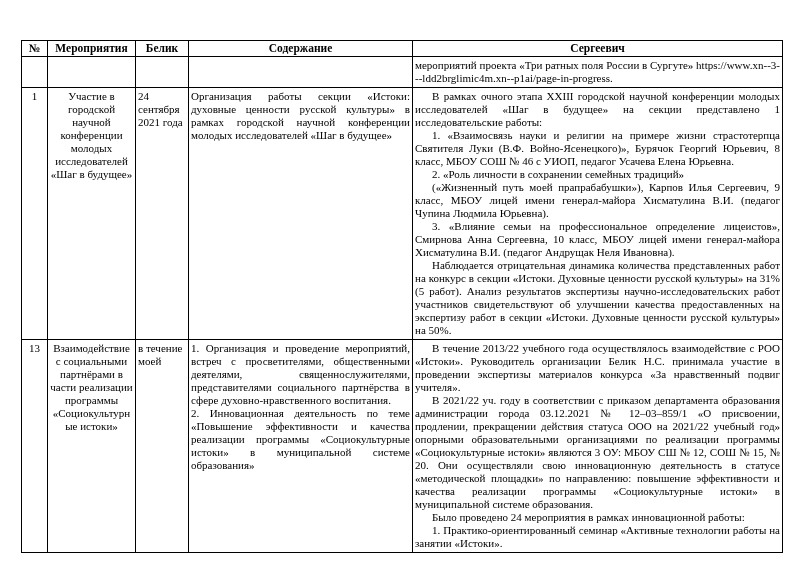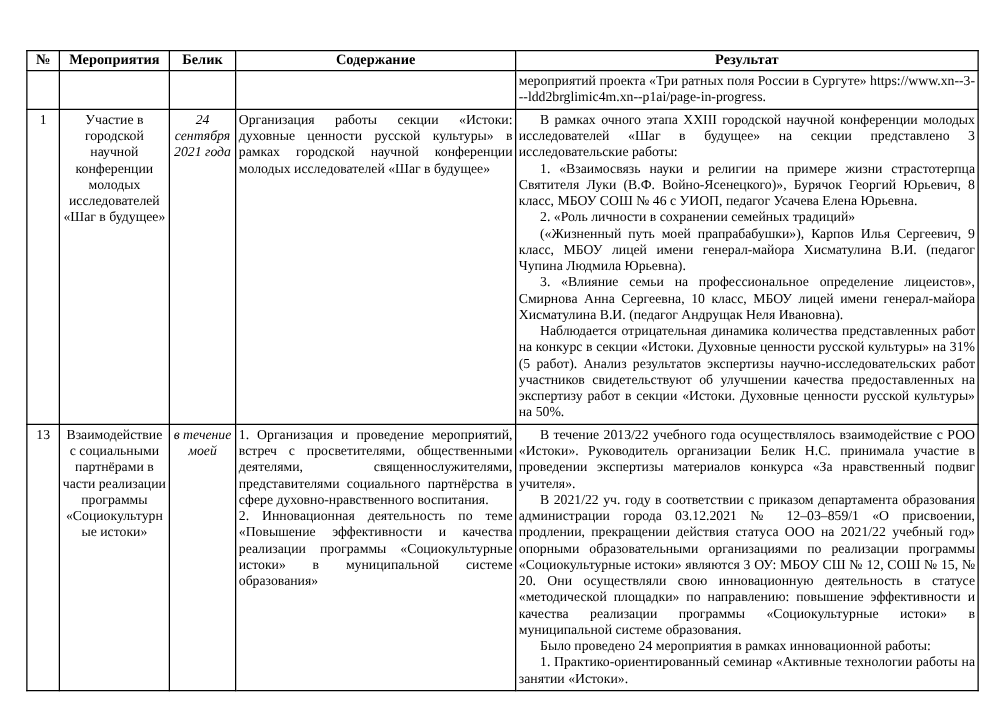--- a/index.html
+++ b/index.html
@@ -41,21 +41,21 @@
   }
   table.report th {
     font-weight: bold;
     text-align: center;
     font-size: 11.5px;
     line-height: 14px;
     height: 15px;
     padding: 0 1px;
   }
   td.num { text-align: center; }
-  td.date { text-align: center; padding: 0 1px; font-style: italic; }
+  td.date { text-align: left; padding: 0 1px; }
   td.event { text-align: center; overflow-wrap: break-word; }
   td.content, td.result { text-align: justify; }
   td.content { padding: 0 3px 0 3px; }
   td.result { padding: 0 3px 0 3px; }
   p { margin: 0; }
   p.ind { text-indent: 17px; }
   tr.row-cont  { height: 24px; }
   tr.row-12    { height: 250px; }
   tr.row-13    { height: 211px; }
   .url { overflow-wrap: anywhere; }
@@ -71,42 +71,42 @@
       <col style="width:53px">
       <col style="width:224px">
       <col style="width:370px">
     </colgroup>
     <thead>
       <tr class="row-header">
         <th>№</th>
         <th>Мероприятия</th>
         <th>Белик</th>
         <th>Содержание</th>
-        <th>Результат</th>
+        <th>Сергеевич</th>
       </tr>
     </thead>
     <tbody>
       <tr class="row-cont">
         <td class="num"></td>
         <td class="event"></td>
         <td class="date"></td>
         <td class="content"></td>
         <td class="result">
           <p class="url">мероприятий проекта «Три ратных поля России в Сургуте» https://www.xn--3---ldd2brglimic4m.xn--p1ai/page-in-progress.</p>
         </td>
       </tr>
       <tr class="row-12">
         <td class="num">1</td>
         <td class="event">Участие в городской научной конференции молодых исследователей «Шаг в будущее»</td>
         <td class="date">24 сентября 2021 года</td>
         <td class="content">
           <p>Организация работы секции «Истоки: духовные ценности русской культуры» в рамках городской научной конференции молодых исследователей «Шаг в будущее»</p>
         </td>
         <td class="result">
-          <p class="ind">В рамках очного этапа XXIII городской научной конференции молодых исследователей «Шаг в будущее» на секции представлено 3 исследовательские работы:</p>
+          <p class="ind">В рамках очного этапа XXIII городской научной конференции молодых исследователей «Шаг в будущее» на секции представлено 1 исследовательские работы:</p>
           <p class="ind">1. «Взаимосвязь науки и религии на примере жизни страстотерпца Святителя Луки (В.Ф. Войно-Ясенецкого)», Бурячок Георгий Юрьевич, 8 класс, МБОУ СОШ № 46 с УИОП, педагог Усачева Елена Юрьевна.</p>
           <p class="ind">2. «Роль личности в сохранении семейных традиций»</p>
           <p class="ind">(«Жизненный путь моей прапрабабушки»), Карпов Илья Сергеевич, 9 класс, МБОУ лицей имени генерал-майора Хисматулина В.И. (педагог Чупина Людмила Юрьевна).</p>
           <p class="ind">3. «Влияние семьи на профессиональное определение лицеистов», Смирнова Анна Сергеевна, 10 класс, МБОУ лицей имени генерал-майора Хисматулина В.И. (педагог Андрущак Неля Ивановна).</p>
           <p class="ind">Наблюдается отрицательная динамика количества представленных работ на конкурс в секции «Истоки. Духовные ценности русской культуры» на 31% (5 работ). Анализ результатов экспертизы научно-исследовательских работ участников свидетельствуют об улучшении качества предоставленных на экспертизу работ в секции «Истоки. Духовные ценности русской культуры» на 50%.</p>
         </td>
       </tr>
       <tr class="row-13">
         <td class="num">13</td>
         <td class="event">Взаимодействие с социальными партнёрами в части реализации программы «Социокультурные истоки»</td>

